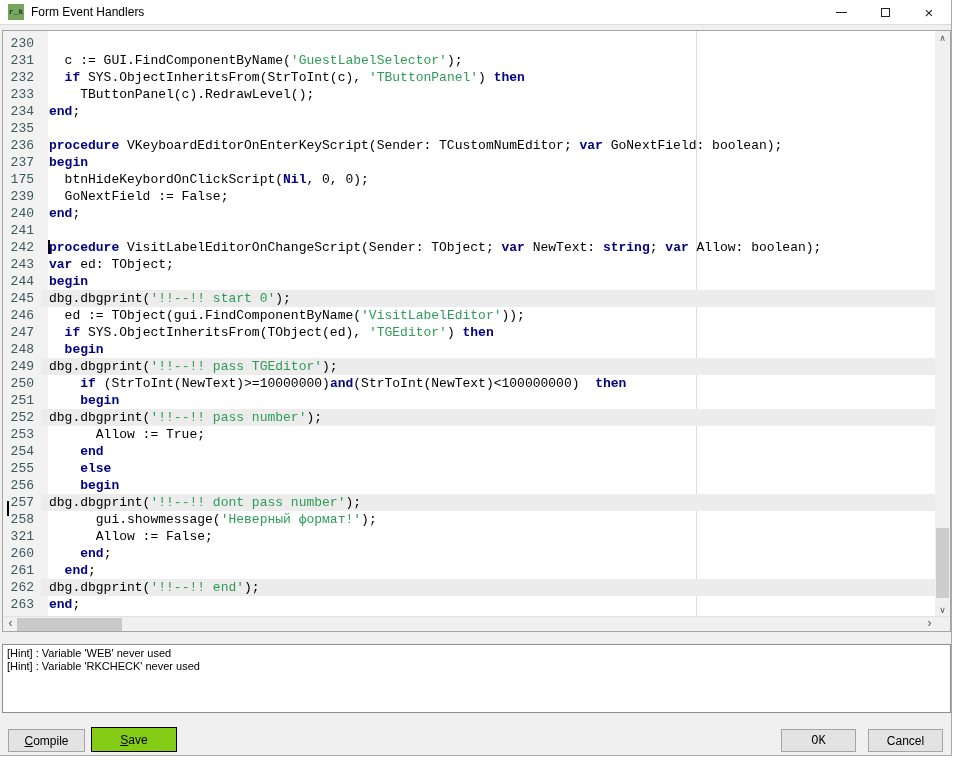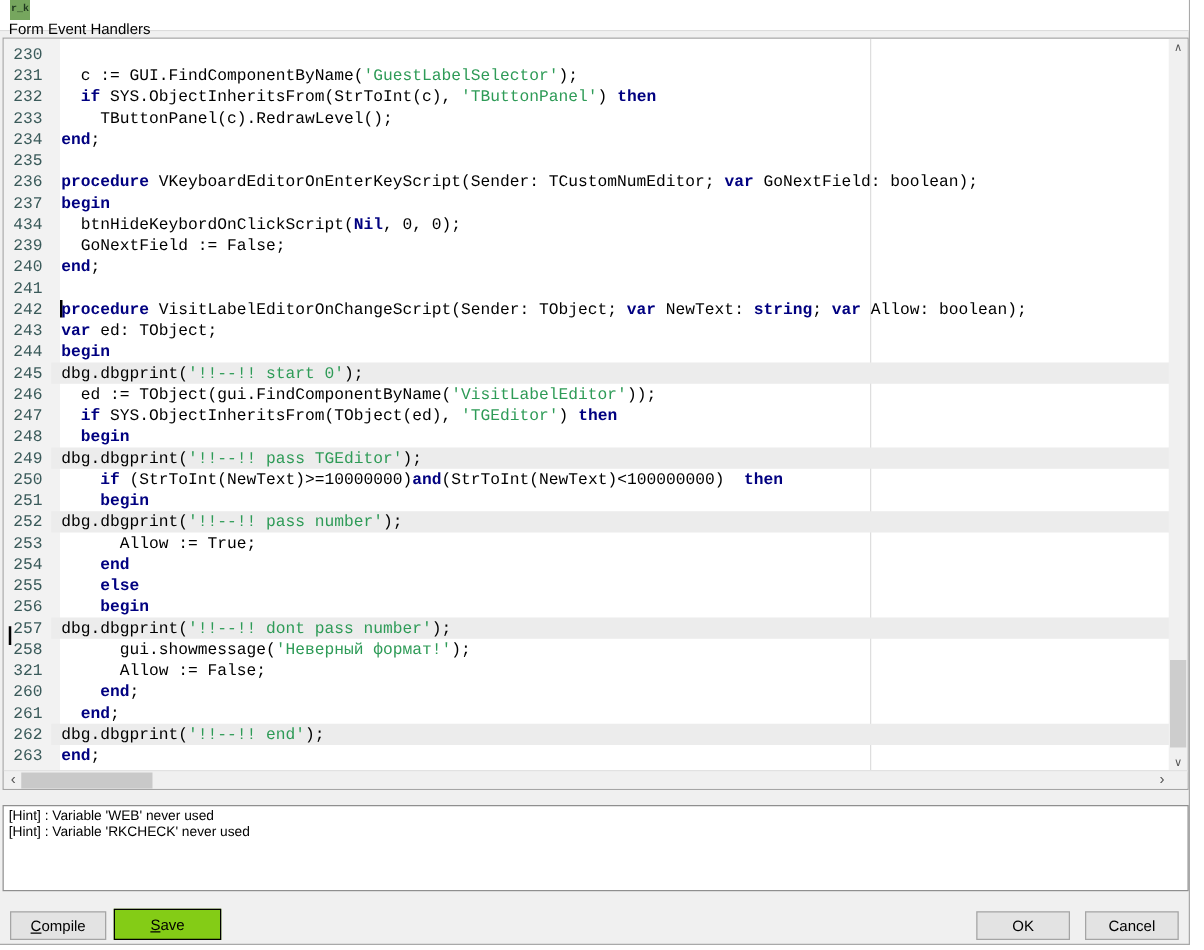--- a/index.html
+++ b/index.html
@@ -1,21 +1,21 @@
 <!DOCTYPE html>
 <html style="--kw: #000080; --str: #2e9b57; --lnum: #3a5a5a; --accent-green: #76a65e;"><head>
 <meta charset="utf-8">
 <style>
   * { margin:0; padding:0; box-sizing:border-box; }
   html,body { width:963px; height:760px; background:#ffffff; font-family:"Liberation Sans", sans-serif; overflow:hidden; }
   .window { position:absolute; left:0; top:0; width:952px; height:756px; background:#f0f0f0;
             border-right:1px solid #a9a9a9; border-bottom:1px solid #a9a9a9; }
   
   .titlebar { position:absolute; left:0; top:0; width:100%; height:25px; background:#ffffff;
-              border-bottom:1px solid #dcdcdc; display:flex; align-items:flex-start;flex-direction:column; }
+              border-bottom:1px solid #dcdcdc; display:flex; align-items:center; }
   .app-icon { width:16px; height:16px; margin-left:8px; background:var(--accent-green,#76a65e);
               color:#203a20; font:bold 8px "Liberation Mono", monospace; text-align:center; line-height:16px; }
   .title { margin-left:7px; font-size:12px; color:#000; }
   .win-controls { margin-left:auto; display:flex; height:100%; }
   .win-btn { width:44px; height:100%; display:flex; align-items:center; justify-content:center; cursor:default; }
   .glyph-min { width:11px; height:1px; background:#222; display:block; }
   .glyph-max { width:9px; height:9px; border:1px solid #222; display:block; }
   .glyph-close { font-size:15px; color:#222; line-height:1; }
   
   .editor { position:absolute; left:2px; top:30px; width:949px; height:602px; background:#ffffff;
@@ -47,21 +47,21 @@
   
   .hints { position:absolute; left:2px; top:644px; width:949px; height:69px; background:#ffffff;
            border:1px solid #8f8f8f; padding:2px 0; overflow:hidden; }
   .hint-line { font-size:11px; line-height:13px; padding:0 4px; color:#000; }
   
   .btn { position:absolute; height:23px; background:#e3e3e3; border:1px solid #a5a5a5;
          font:12px "Liberation Sans", sans-serif; color:#000; text-align:center; padding:0; cursor:default; }
   .btn u { text-decoration:underline; }
   .btn-compile { left:8px;  top:729px; width:77px; }
   .btn-save    { left:91px; top:727px; width:86px; height:25px; border:1px solid #000; background:#84cc16; }
-  .btn-ok      { left:781px; top:729px; width:75px; }
+  .btn-ok      { left:781px; top:729px; width:75px;font-family:Liberation Mono, monospace; }
   .btn-cancel  { left:868px; top:729px; width:75px; }
 </style>
 </head>
 <body>
 
 <div class="window">
 
   <div class="titlebar">
     <span class="app-icon">r_k</span>
     <span class="title">Form Event Handlers</span>
@@ -83,21 +83,21 @@
     <div class="margin-line"></div>
     <div class="code-lines">
         <div class="code-line"><span class="line-num">230</span><span class="line-text"></span></div>
         <div class="code-line"><span class="line-num">231</span><span class="line-text"><span class="t-p">  c := GUI.FindComponentByName(</span><span class="t-s">'GuestLabelSelector'</span><span class="t-p">);</span></span></div>
         <div class="code-line"><span class="line-num">232</span><span class="line-text"><span class="t-p">  </span><span class="t-k">if</span><span class="t-p"> SYS.ObjectInheritsFrom(StrToInt(c), </span><span class="t-s">'TButtonPanel'</span><span class="t-p">) </span><span class="t-k">then</span></span></div>
         <div class="code-line"><span class="line-num">233</span><span class="line-text"><span class="t-p">    TButtonPanel(c).RedrawLevel();</span></span></div>
         <div class="code-line"><span class="line-num">234</span><span class="line-text"><span class="t-k">end</span><span class="t-p">;</span></span></div>
         <div class="code-line"><span class="line-num">235</span><span class="line-text"></span></div>
         <div class="code-line"><span class="line-num">236</span><span class="line-text"><span class="t-k">procedure</span><span class="t-p"> VKeyboardEditorOnEnterKeyScript(Sender: TCustomNumEditor; </span><span class="t-k">var</span><span class="t-p"> GoNextField: boolean);</span></span></div>
         <div class="code-line"><span class="line-num">237</span><span class="line-text"><span class="t-k">begin</span></span></div>
-        <div class="code-line"><span class="line-num">434</span><span class="line-text"><span class="t-p">  btnHideKeybordOnClickScript(</span><span class="t-k">Nil</span><span class="t-p">, 0, 0);</span></span></div>
+        <div class="code-line"><span class="line-num">175</span><span class="line-text"><span class="t-p">  btnHideKeybordOnClickScript(</span><span class="t-k">Nil</span><span class="t-p">, 0, 0);</span></span></div>
         <div class="code-line"><span class="line-num">239</span><span class="line-text"><span class="t-p">  GoNextField := False;</span></span></div>
         <div class="code-line"><span class="line-num">240</span><span class="line-text"><span class="t-k">end</span><span class="t-p">;</span></span></div>
         <div class="code-line"><span class="line-num">241</span><span class="line-text"></span></div>
         <div class="code-line"><span class="line-num">242</span><span class="line-text"><span class="caret"></span><span class="t-k">procedure</span><span class="t-p"> VisitLabelEditorOnChangeScript(Sender: TObject; </span><span class="t-k">var</span><span class="t-p"> NewText: </span><span class="t-k">string</span><span class="t-p">; </span><span class="t-k">var</span><span class="t-p"> Allow: boolean);</span></span></div>
         <div class="code-line"><span class="line-num">243</span><span class="line-text"><span class="t-k">var</span><span class="t-p"> ed: TObject;</span></span></div>
         <div class="code-line"><span class="line-num">244</span><span class="line-text"><span class="t-k">begin</span></span></div>
         <div class="code-line hl"><span class="line-num">245</span><span class="line-text"><span class="t-p">dbg.dbgprint(</span><span class="t-s">'!!--!! start 0'</span><span class="t-p">);</span></span></div>
         <div class="code-line"><span class="line-num">246</span><span class="line-text"><span class="t-p">  ed := TObject(gui.FindComponentByName(</span><span class="t-s">'VisitLabelEditor'</span><span class="t-p">));</span></span></div>
         <div class="code-line"><span class="line-num">247</span><span class="line-text"><span class="t-p">  </span><span class="t-k">if</span><span class="t-p"> SYS.ObjectInheritsFrom(TObject(ed), </span><span class="t-s">'TGEditor'</span><span class="t-p">) </span><span class="t-k">then</span></span></div>
         <div class="code-line"><span class="line-num">248</span><span class="line-text"><span class="t-p">  </span><span class="t-k">begin</span></span></div>

